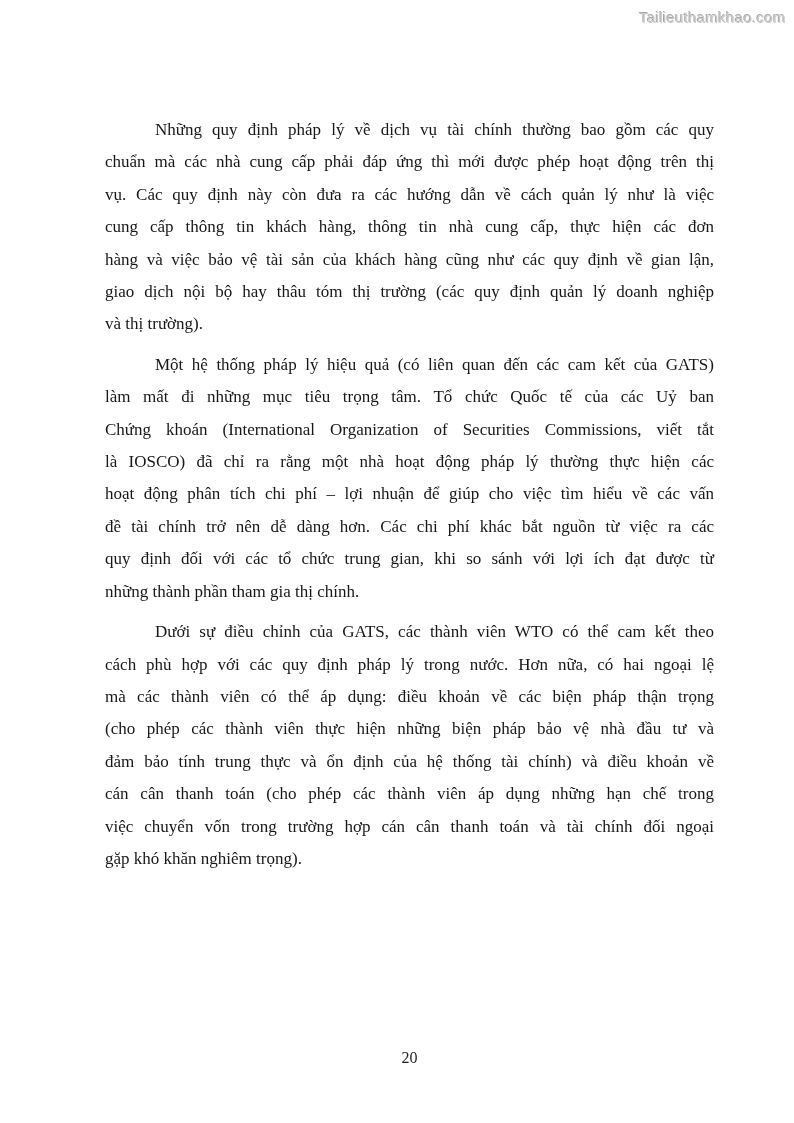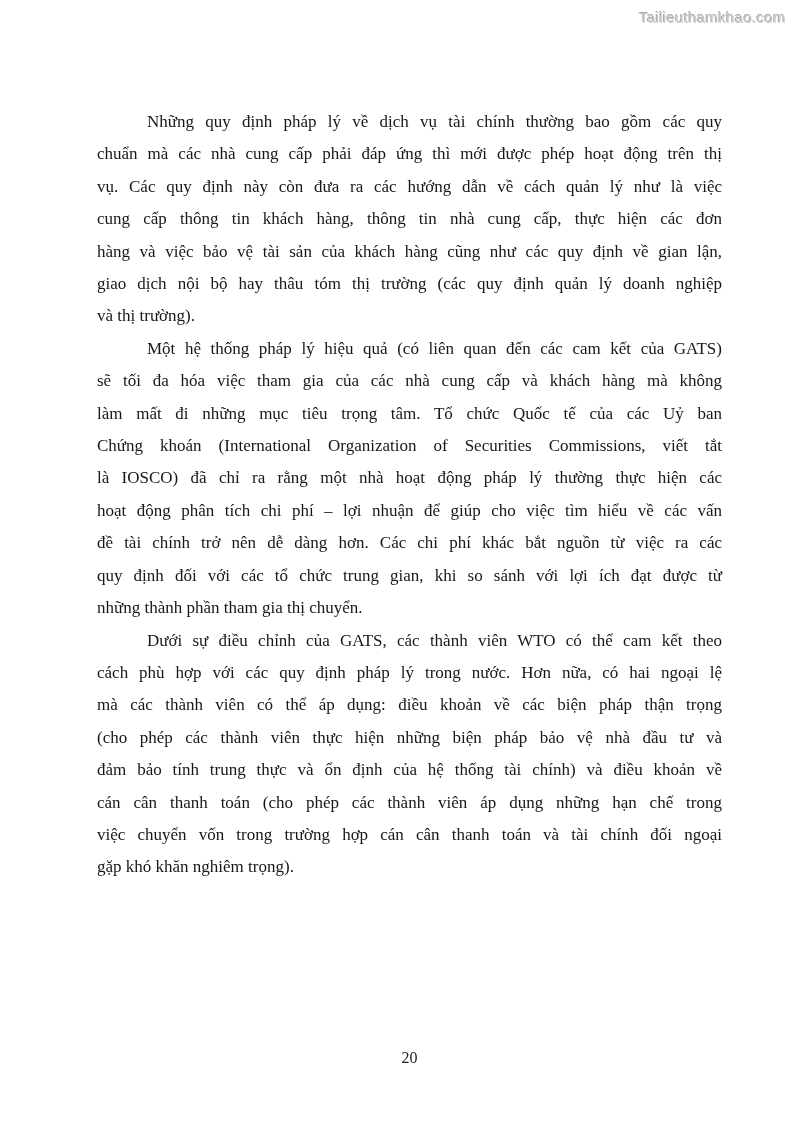--- a/index.html
+++ b/index.html
@@ -26,21 +26,21 @@
     text-shadow: -1px -1px 0 #a8a8a8, 1px 1px 0 #ffffff;
   }
   .content {
     position: absolute;
     left: 97px;
     top: 106px;
     width: 625px;
     color: #171717;
   }
   .para {
-    margin: 0;
+    margin: 8px;
   }
   .line {
     font-size: 17px;
     line-height: 32.4px;
     text-align: justify;
     text-align-last: justify;
     white-space: normal;
   }
   .line.first {
     text-indent: 50px;
@@ -72,28 +72,27 @@
       <div class="line">chuẩn mà các nhà cung cấp phải đáp ứng thì mới được phép hoạt động trên thị</div>
       <div class="line">vụ. Các quy định này còn đưa ra các hướng dẫn về cách quản lý như là việc</div>
       <div class="line">cung cấp thông tin khách hàng, thông tin nhà cung cấp, thực hiện các đơn</div>
       <div class="line">hàng và việc bảo vệ tài sản của khách hàng cũng như các quy định về gian lận,</div>
       <div class="line">giao dịch nội bộ hay thâu tóm thị trường (các quy định quản lý doanh nghiệp</div>
       <div class="line last">và thị trường).</div>
     </div>
 
     <div class="para">
       <div class="line first">Một hệ thống pháp lý hiệu quả (có liên quan đến các cam kết của GATS)</div>
-      <div class="line">sẽ tối đa hóa việc tham gia của các nhà cung cấp và khách hàng mà không</div>
       <div class="line">làm mất đi những mục tiêu trọng tâm. Tổ chức Quốc tế của các Uỷ ban</div>
       <div class="line">Chứng khoán (International Organization of Securities Commissions, viết tắt</div>
       <div class="line">là IOSCO) đã chỉ ra rằng một nhà hoạt động pháp lý thường thực hiện các</div>
       <div class="line">hoạt động phân tích chi phí – lợi nhuận để giúp cho việc tìm hiểu về các vấn</div>
       <div class="line">đề tài chính trở nên dễ dàng hơn. Các chi phí khác bắt nguồn từ việc ra các</div>
       <div class="line">quy định đối với các tổ chức trung gian, khi so sánh với lợi ích đạt được từ</div>
-      <div class="line last">những thành phần tham gia thị chuyển.</div>
+      <div class="line last">những thành phần tham gia thị chính.</div>
     </div>
 
     <div class="para">
       <div class="line first">Dưới sự điều chỉnh của GATS, các thành viên WTO có thể cam kết theo</div>
       <div class="line">cách phù hợp với các quy định pháp lý trong nước. Hơn nữa, có hai ngoại lệ</div>
       <div class="line">mà các thành viên có thể áp dụng: điều khoản về các biện pháp thận trọng</div>
       <div class="line">(cho phép các thành viên thực hiện những biện pháp bảo vệ nhà đầu tư và</div>
       <div class="line">đảm bảo tính trung thực và ổn định của hệ thống tài chính) và điều khoản về</div>
       <div class="line">cán cân thanh toán (cho phép các thành viên áp dụng những hạn chế trong</div>
       <div class="line">việc chuyển vốn trong trường hợp cán cân thanh toán và tài chính đối ngoại</div>

